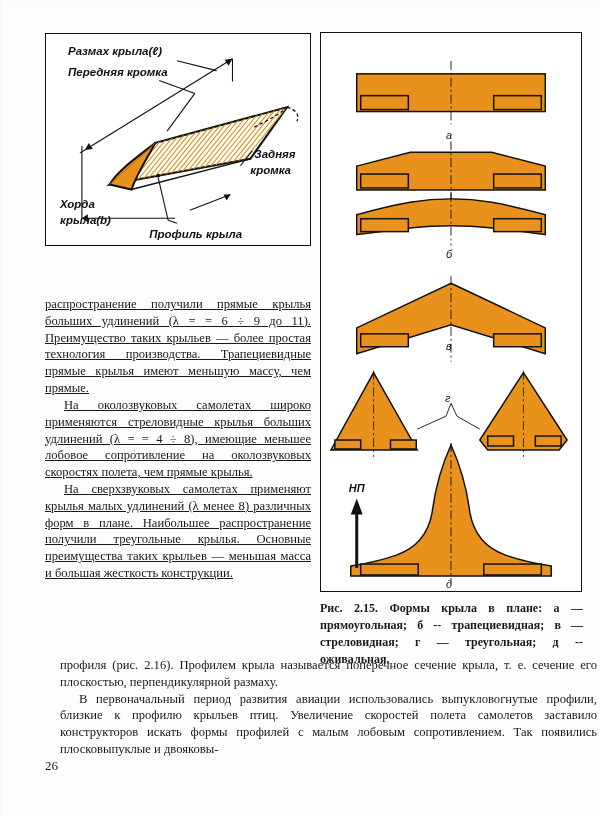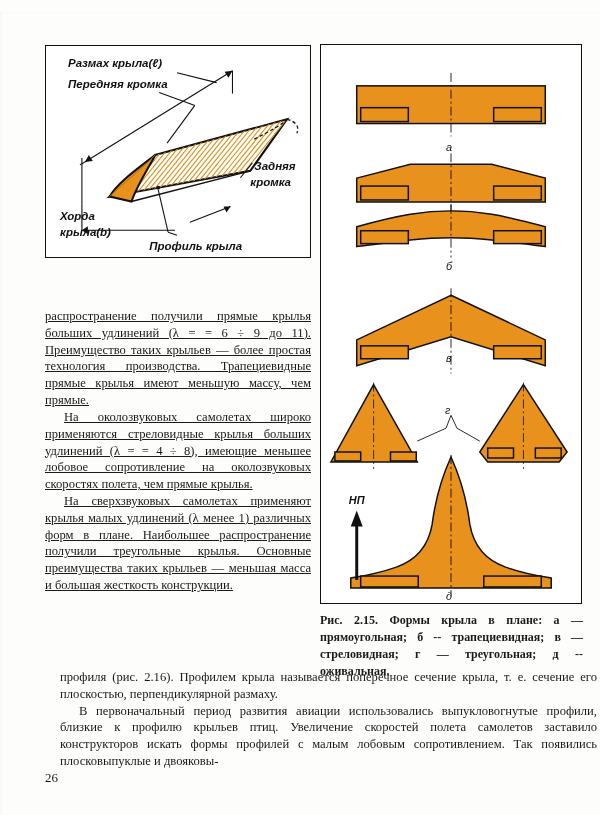--- a/index.html
+++ b/index.html
@@ -4,21 +4,21 @@
 <style>
   html,body{margin:0;padding:0;}
   body{
     width:600px;height:815px;
     background:#fdfdfb;
     font-family:"Liberation Serif", serif;
     color:#1a1a1a;
     position:relative;
     overflow:hidden;
   }
-  .page{position:absolute;inset:0;margin-top:12px;}
+  .page{position:absolute;inset:0;}
 
   
   #fig214{
     position:absolute; left:45px; top:33px; width:266px; height:213px;
     border:1.6px solid #111; background:#fff; box-sizing:border-box;
   }
   #fig214 svg{display:block;width:100%;height:100%;}
   #cap214{
     position:absolute;left:46px;top:258px;width:280px;
     font-size:10.3px;font-weight:bold;letter-spacing:.1px;
@@ -241,21 +241,21 @@
         <text x="28" y="461" font-family="Liberation Sans, sans-serif" font-size="11" font-style="italic" font-weight="600" fill="#111" stroke="none">НП</text>
       </g>
     </svg>
   </div>
 
   <div id="cap215">Рис. 2.15. Формы крыла в плане: а — прямоугольная; б -- трапециевидная; в — стреловидная; г — треугольная; д -- оживальная.</div>
 
   <div class="col">
     <p class="nind">распространение получили прямые крылья больших удлинений (λ = = 6 ÷ 9 до 11). Преимущество таких крыльев — более простая технология производства. Трапециевидные прямые крылья имеют меньшую массу, чем прямые.</p>
     <p>На околозвуковых самолетах широко применяются стреловидные крылья больших удлинений (λ = = 4 ÷ 8), имеющие меньшее лобовое сопротивление на околозвуковых скоростях полета, чем прямые крылья.</p>
-    <p>На сверхзвуковых самолетах применяют крылья малых удлинений (λ менее 1) различных форм в плане. Наибольшее распространение получили треугольные крылья. Основные преимущества таких крыльев — меньшая масса и большая жесткость конструкции.</p>
+    <p>На сверхзвуковых самолетах применяют крылья малых удлинений (λ менее 8) различных форм в плане. Наибольшее распространение получили треугольные крылья. Основные преимущества таких крыльев — меньшая масса и большая жесткость конструкции.</p>
   </div>
 
   <div class="full">
     <p class="nind">профиля (рис. 2.16). Профилем крыла называется поперечное сечение крыла, т. е. сечение его плоскостью, перпендикулярной размаху.</p>
     <p>В первоначальный период развития авиации использовались выпукло­вогнутые профили, близкие к профилю крыльев птиц. Увеличение скоростей полета самолетов заставило конструкторов искать формы профилей с малым лобовым сопротивлением. Так появились плосковыпуклые и двояковы-</p>
   </div>
 
   <div id="pageno">26</div>
 
   <div class="grain"></div>

